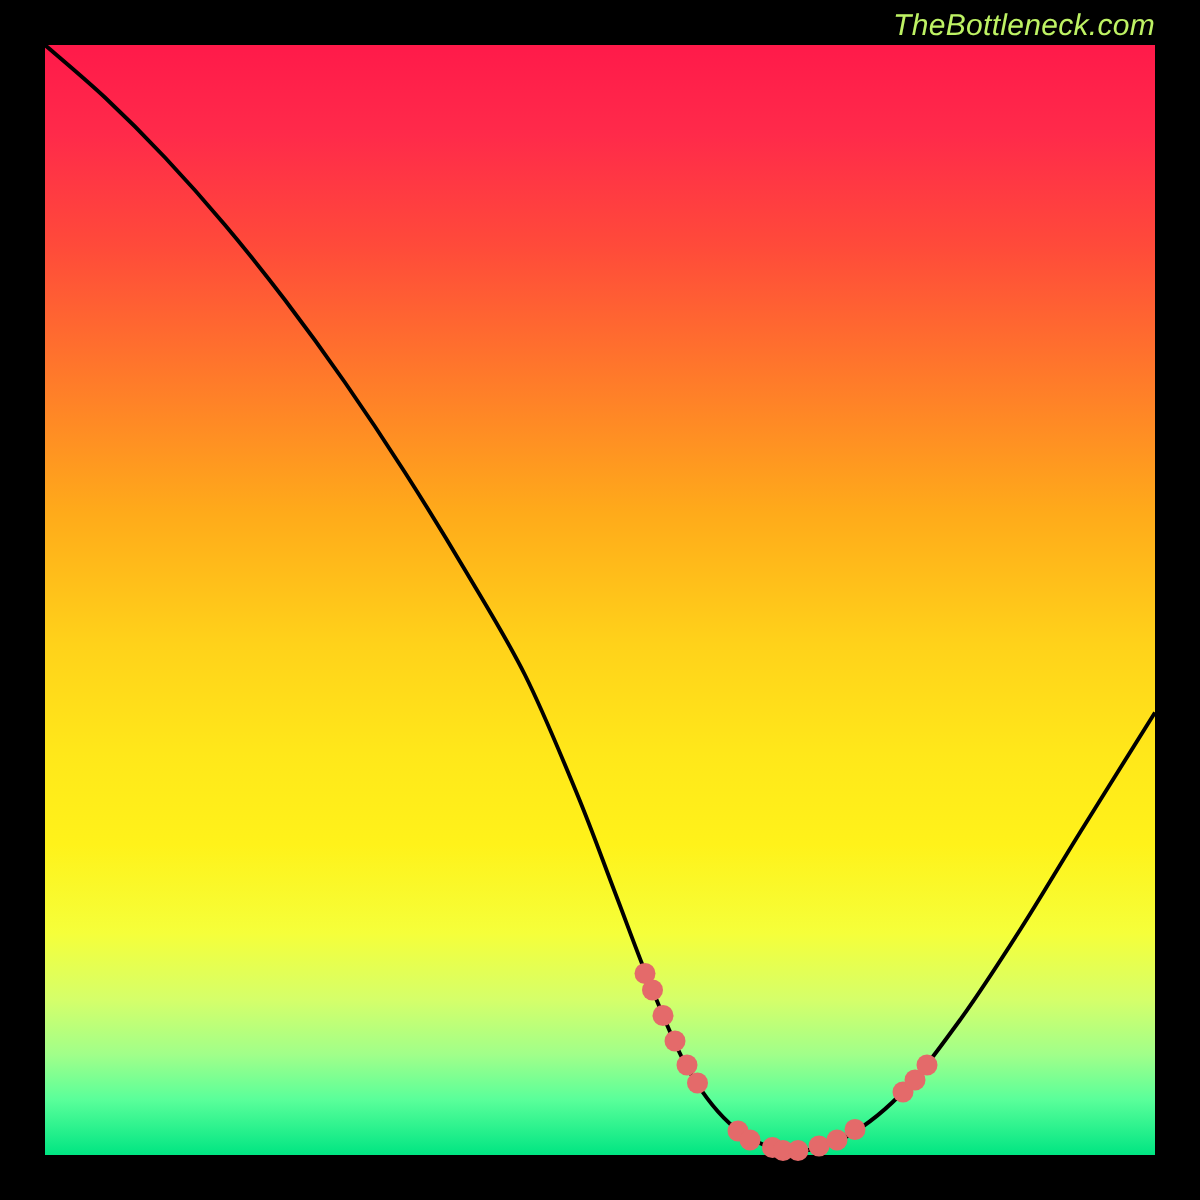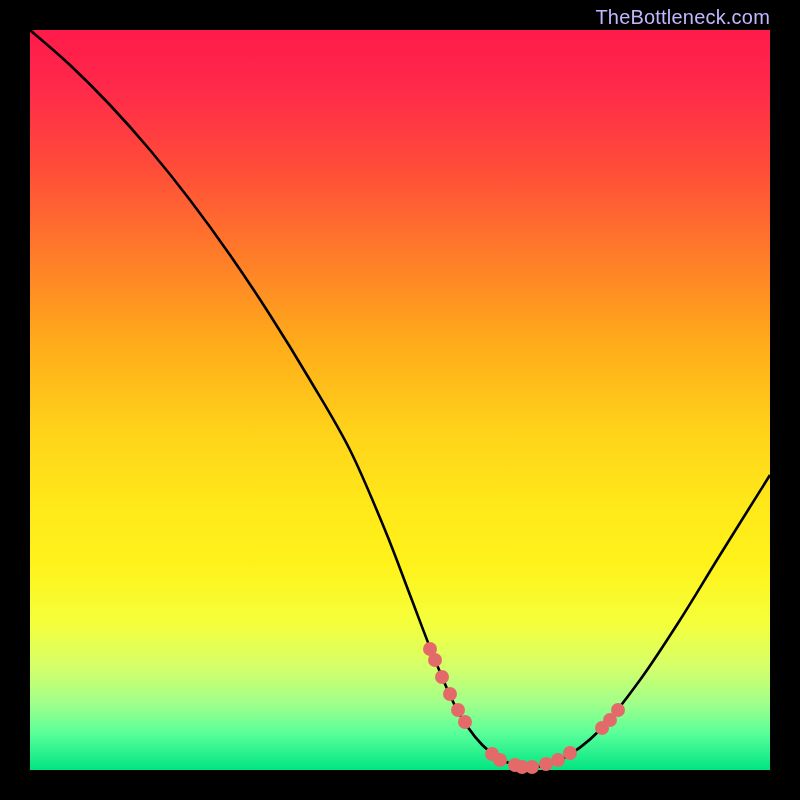--- a/index.html
+++ b/index.html
@@ -32,22 +32,23 @@
       #00e582 100%
     );
   }
   .watermark {
     position: absolute;
     top: 6px;
     right: 30px;
     font-family: Arial, sans-serif;
     font-size: 20px;
     font-weight: 500;
-    color: #c4b5fd;
+    color: #bef264;
     letter-spacing: 0.2px;
+    font-style: italic;
   }
   svg.curve {
     position: absolute;
     left: 0;
     top: 0;
     width: 740px;
     height: 740px;
     overflow: visible;
   }
 </style>

